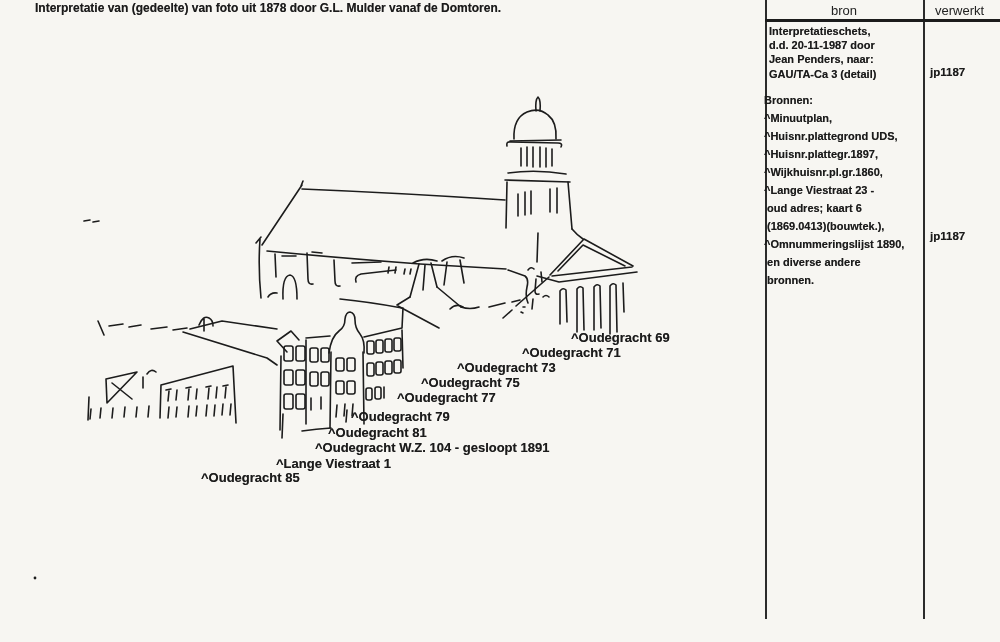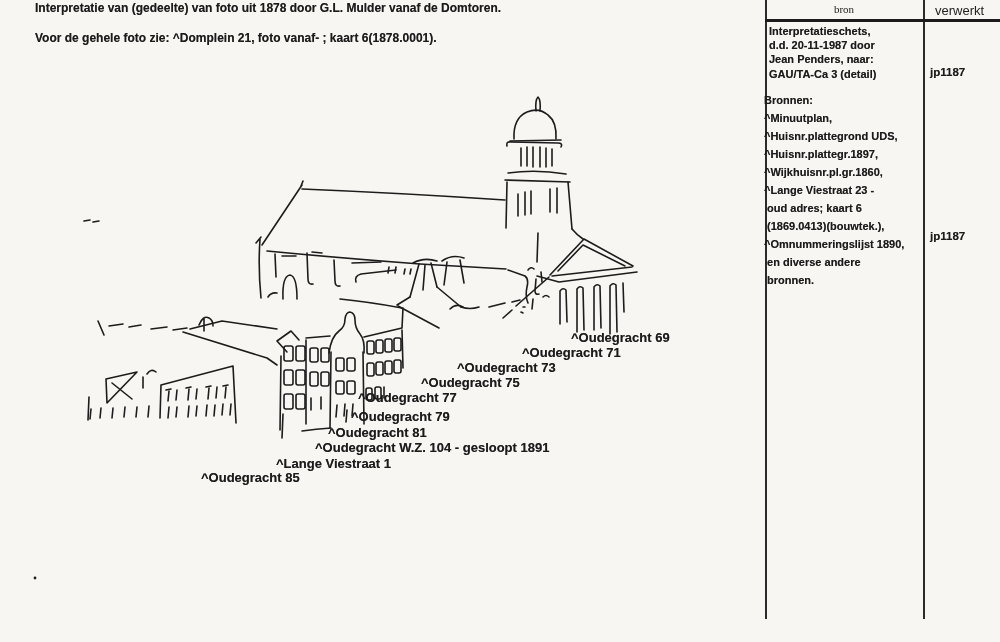--- a/index.html
+++ b/index.html
@@ -18,33 +18,33 @@
   }
   .abs{position:absolute;}
   #header-block{left:35px;top:1px;font-size:12px;line-height:15px;white-space:pre;}
   .addr-label{font-size:13px;white-space:pre;}
   #sketch-svg{left:0;top:0;}
   
   .vline{position:absolute;width:2px;background:#2b2b2b;top:0;height:619px;}
   #vline-left{left:765px;}
   #vline-mid{left:923px;}
   #header-rule{position:absolute;left:765px;top:19px;width:235px;height:3px;background:#1c1c1c;}
-  #col-bron-header{left:765px;top:3px;width:158px;text-align:center;font-size:11px;font-family:Liberation Serif, serif;}
+  #col-bron-header{left:765px;top:3px;width:158px;text-align:center;font-size:13px;}
   #col-verwerkt-header{left:935px;top:3px;font-size:13px;}
   #bron-entry1{left:769px;top:24px;font-size:11px;line-height:14.2px;white-space:pre;}
   #bron-sources{left:764px;top:91px;font-size:11px;line-height:18px;white-space:pre;}
   .verwerkt-val{font-size:11.5px;}
   #verwerkt-1{left:930px;top:66px;}
   #verwerkt-2{left:930px;top:230px;}
 </style>
 </head>
 <body>
 
 <div class="abs mono" id="header-block"><span>Interpretatie van (gedeelte) van foto uit 1878 door G.L. Mulder vanaf de Domtoren.</span><br>
-<span>Voor de gehele foto zie: ^Domplein 21, foto vanaf- ; kaart 6(1878.0001).</span></div>
+</div>
 
 <svg id="sketch-svg" class="abs" width="1000" height="642" viewBox="0 0 1000 642">
   <g stroke="#1c1c1c" stroke-width="1.6" fill="none" stroke-linecap="round" stroke-linejoin="round">
 
     <g>
       <path d="M256,243 L261,237 M260,239 Q258,268 261,298"></path>
       <path d="M262,245 L302,185 M301,186 L303,181 M302,189 Q400,193 505,200"></path>
       <path d="M267,251 Q340,258 420,264 Q470,267 506,269 M508,270 L525,276 Q529,279 527,287 Q525,296 528,303"></path>
       <path d="M275,254 L276,277 M282,256 L296,256"></path>
       <path d="M283,299 Q282,276 290,275 Q297,276 297,299"></path>
@@ -141,21 +141,21 @@
       <path d="M84,221 L90,220 M93,222 L99,221"></path>
       <circle cx="35" cy="578" r="1.4" fill="#1c1c1c" stroke="none"></circle>
     </g>
   </g>
 </svg>
 
 <div class="abs mono addr-label" style="left:571px;top:330px">^Oudegracht 69</div>
 <div class="abs mono addr-label" style="left:522px;top:345px">^Oudegracht 71</div>
 <div class="abs mono addr-label" style="left:457px;top:360px">^Oudegracht 73</div>
 <div class="abs mono addr-label" style="left:421px;top:375px">^Oudegracht 75</div>
-<div class="abs mono addr-label" style="left:358px;top:390px">^Oudegracht 77</div>
+<div class="abs mono addr-label" style="left:397px;top:390px">^Oudegracht 77</div>
 <div class="abs mono addr-label" style="left:351px;top:409px">^Oudegracht 79</div>
 <div class="abs mono addr-label" style="left:328px;top:425px">^Oudegracht 81</div>
 <div class="abs mono addr-label" style="left:315px;top:440px">^Oudegracht W.Z. 104 - gesloopt 1891</div>
 <div class="abs mono addr-label" style="left:276px;top:456px">^Lange Viestraat 1</div>
 <div class="abs mono addr-label" style="left:201px;top:470px">^Oudegracht 85</div>
 
 <div class="vline" id="vline-left"></div>
 <div class="vline" id="vline-mid"></div>
 <div id="header-rule"></div>
 <div class="abs sans" id="col-bron-header">bron</div>

